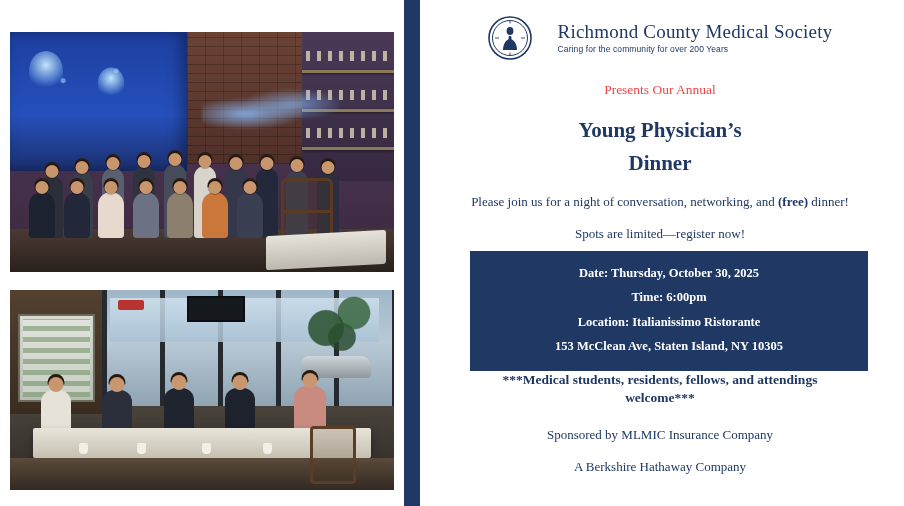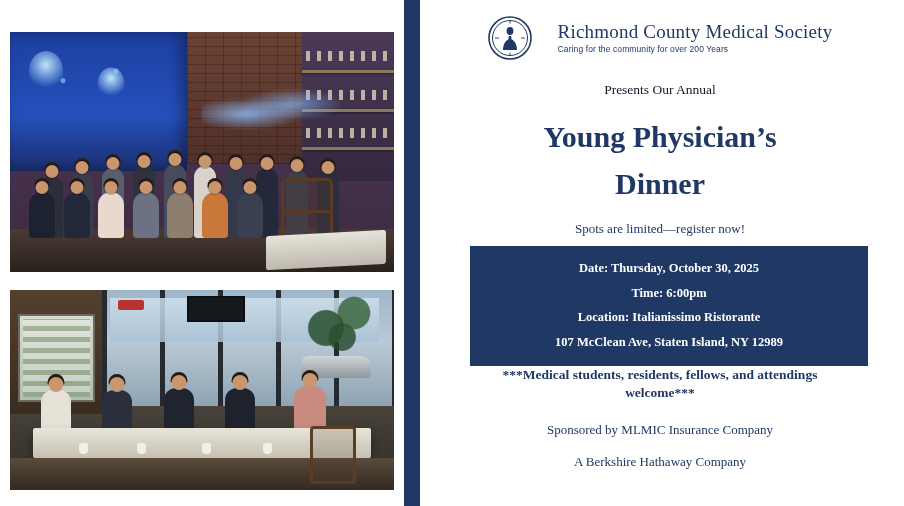--- a/index.html
+++ b/index.html
@@ -276,25 +276,25 @@
   .soc-sub {
     font-size: 8.5px;
     color: #1f3864;
     letter-spacing: .1px;
     margin-top: 3px;
     font-family: "Liberation Sans", sans-serif;
   }
   .presents {
     margin-top: 22px;
     font-size: 13.5px;
-    color: #0f172a;
+    color: #ef4444;
   }
   .event-title {
     margin-top: 16px;
-    font-size: 30px;
+    font-size: 21px;
     font-weight: bold;
     color: #1f3864;
     line-height: 1.55;
   }
   .blurb {
     margin-top: 14px;
     font-size: 13px;
     line-height: 1.45;
     color: #1f3864;
     padding: 0 4px;
@@ -501,28 +501,31 @@
       </div>
     </div>
 
     <div class="presents">Presents Our Annual</div>
 
     <div class="event-title">
       <div>Young Physician’s</div>
       <div>Dinner</div>
     </div>
 
+    <div class="blurb">
+      <span>Please join us for a night of conversation, networking, and </span><b>(free)</b><span> dinner!</span>
+    </div>
 
     <div class="spots">Spots are limited—register now!</div>
 
     <div class="details-box">
       <div>Date: Thursday, October 30, 2025</div>
       <div>Time: 6:00pm</div>
       <div>Location: Italianissimo Ristorante</div>
-      <div>107 McClean Ave, Staten Island, NY 12989</div>
+      <div>153 McClean Ave, Staten Island, NY 10305</div>
     </div>
 
     <div class="welcome">
       <div>***Medical students, residents, fellows, and attendings</div>
       <div>welcome***</div>
     </div>
 
     <div class="sponsor">Sponsored by MLMIC Insurance Company</div>
     <div class="sponsor2">A Berkshire Hathaway Company</div>
   </div>

